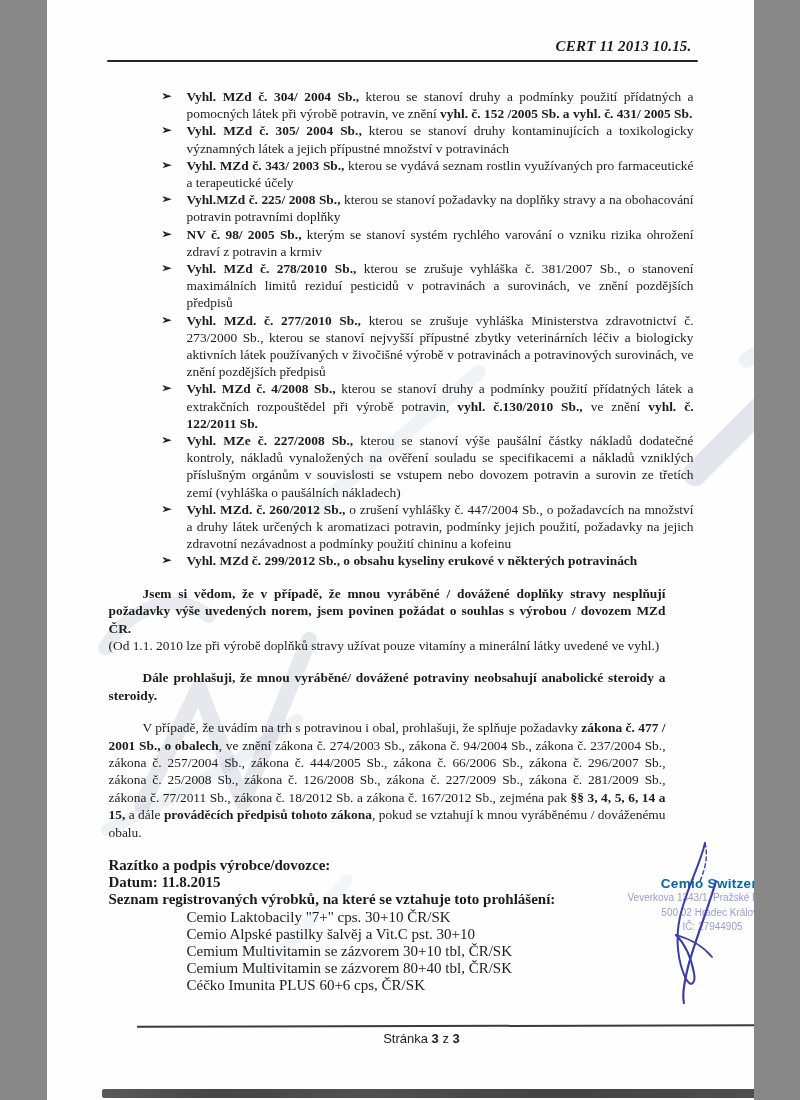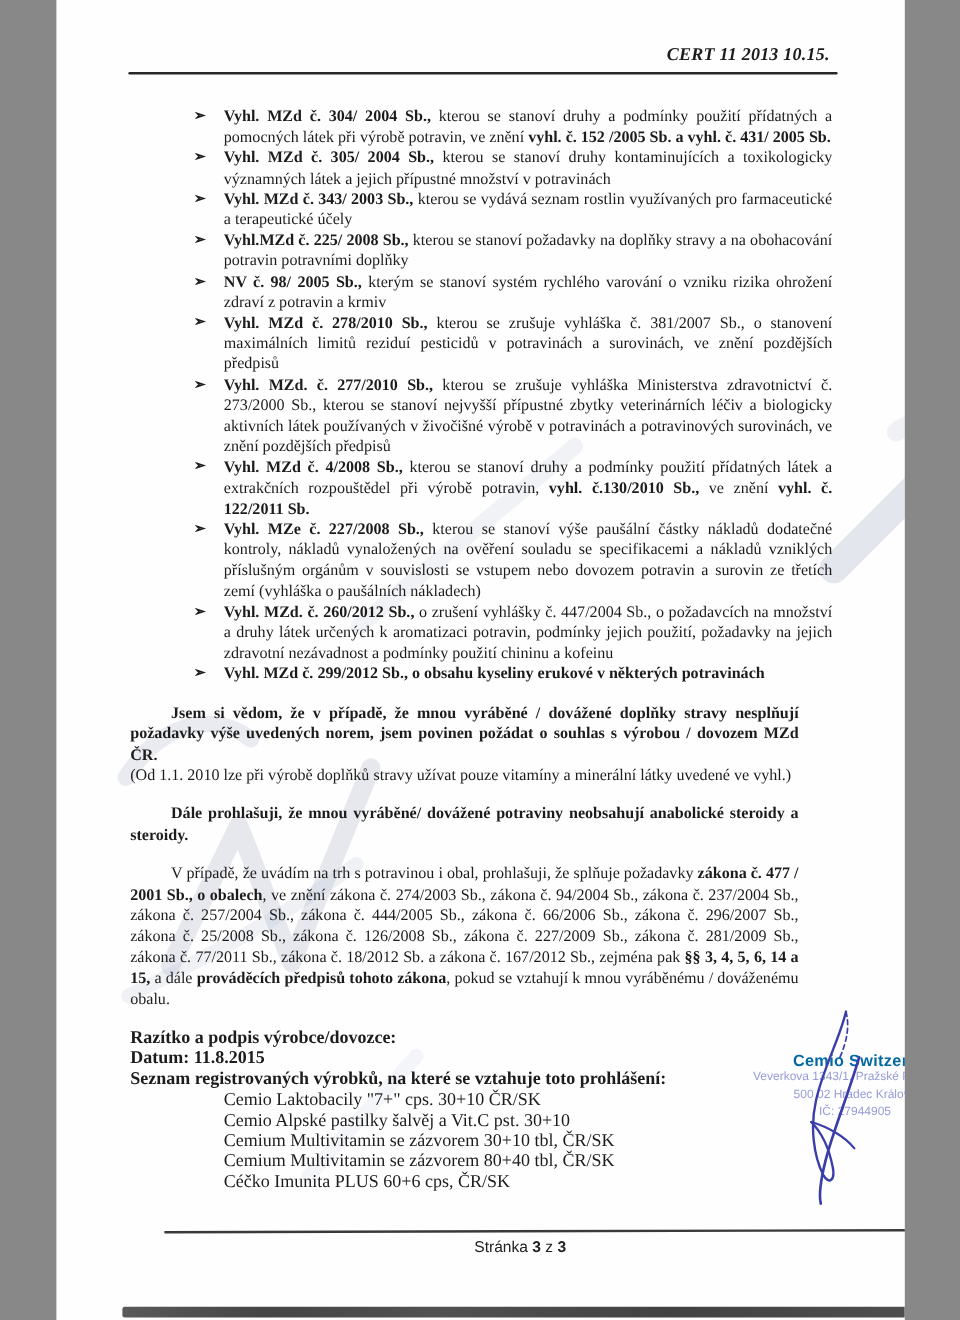--- a/index.html
+++ b/index.html
@@ -67,21 +67,21 @@
   .stamp-name{font-size:13.5px;font-weight:bold;color:#0369a1;letter-spacing:.3px;text-align:right;}
   .stamp-badge{font-size:11px;font-weight:normal;padding-left:3px;}
   .stamp-addr{font-size:10px;line-height:14.5px;color:#979cd8;}
   .signature-svg{position:absolute;left:595px;top:835px;z-index:3;pointer-events:none;}
   
   .footer-rule{
     position:absolute;left:90px;top:1025px;width:650px;height:2px;
     background:#3a3a3a;transform:rotate(-.15deg);
   }
   .footer-text{
-    position:absolute;left:62px;top:1031px;width:650px;
+    position:absolute;left:50px;top:1031px;width:650px;
     text-align:center;
     font-family:"Liberation Sans","DejaVu Sans",sans-serif;
     font-size:13px;color:#222;
   }
   .scan-bar{
     position:absolute;left:55px;top:1089px;right:0;height:9px;
     background:linear-gradient(90deg,#5a5a5a 0%,#454545 18%,#515151 40%,#424242 70%,#4e4e4e 100%);
     border-radius:2px 0 0 2px;z-index:2;
   }
 </style>

